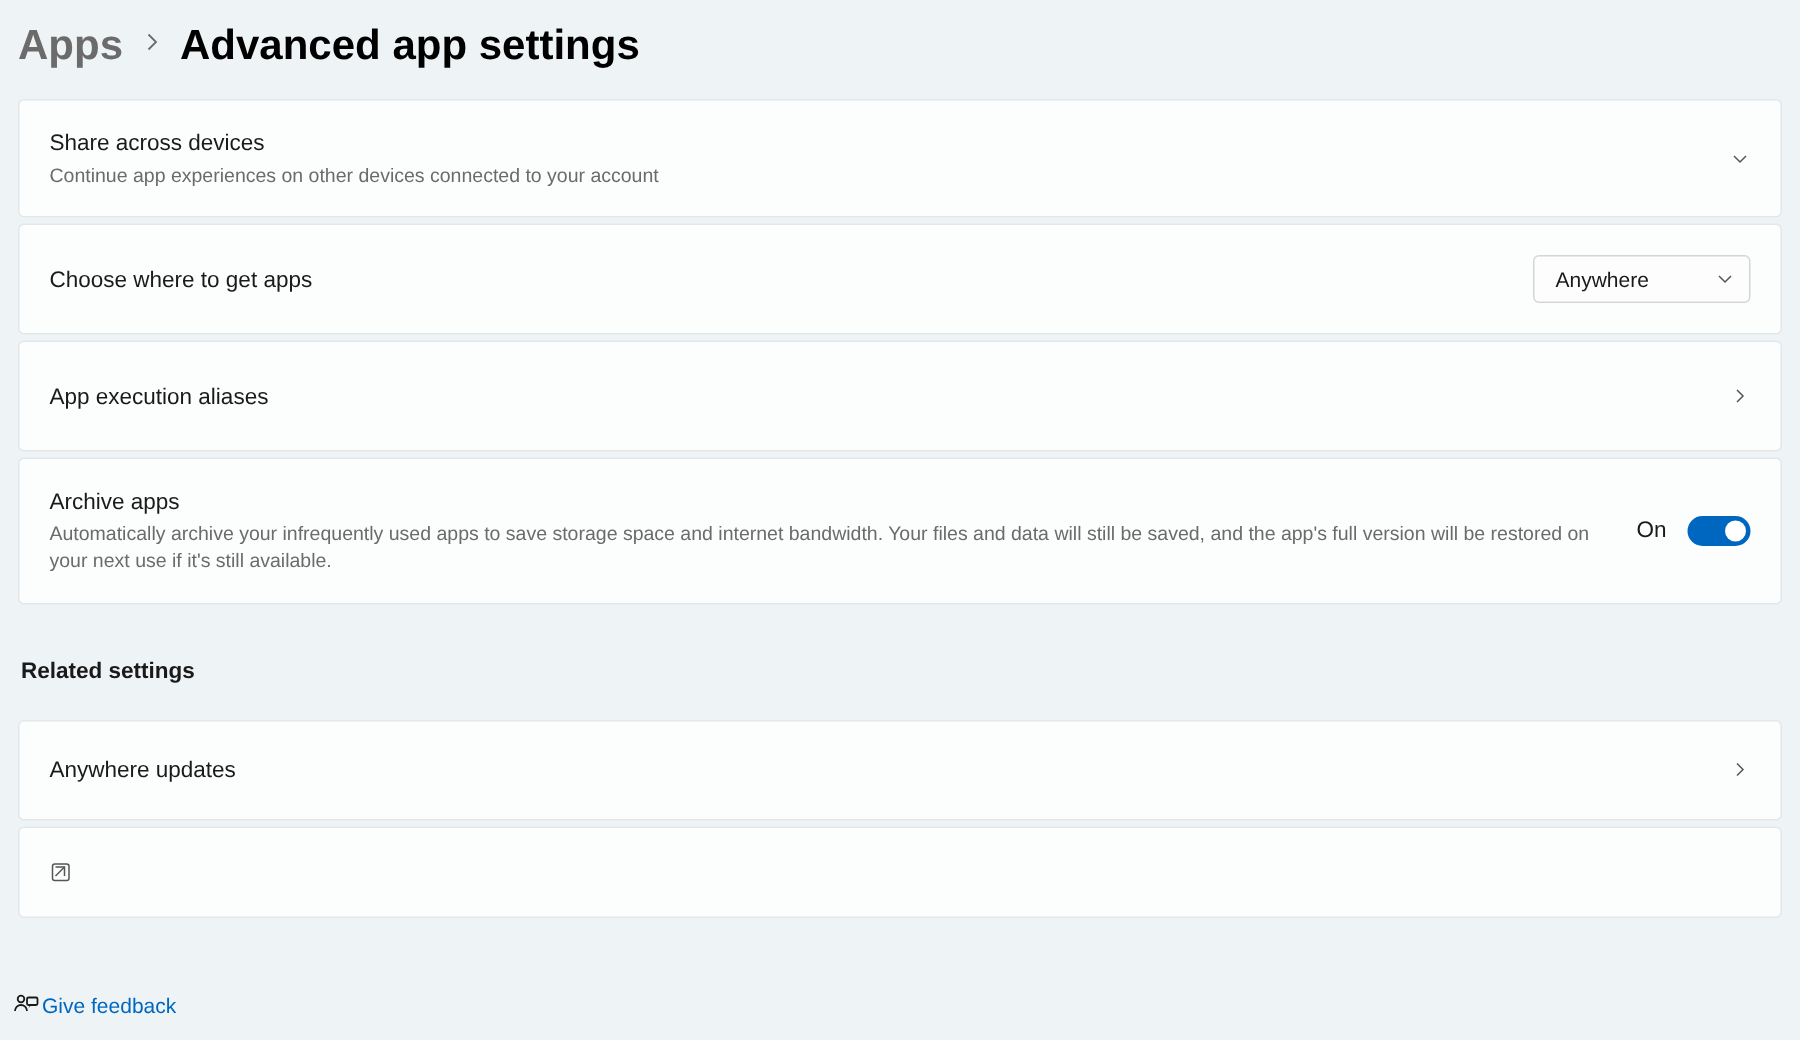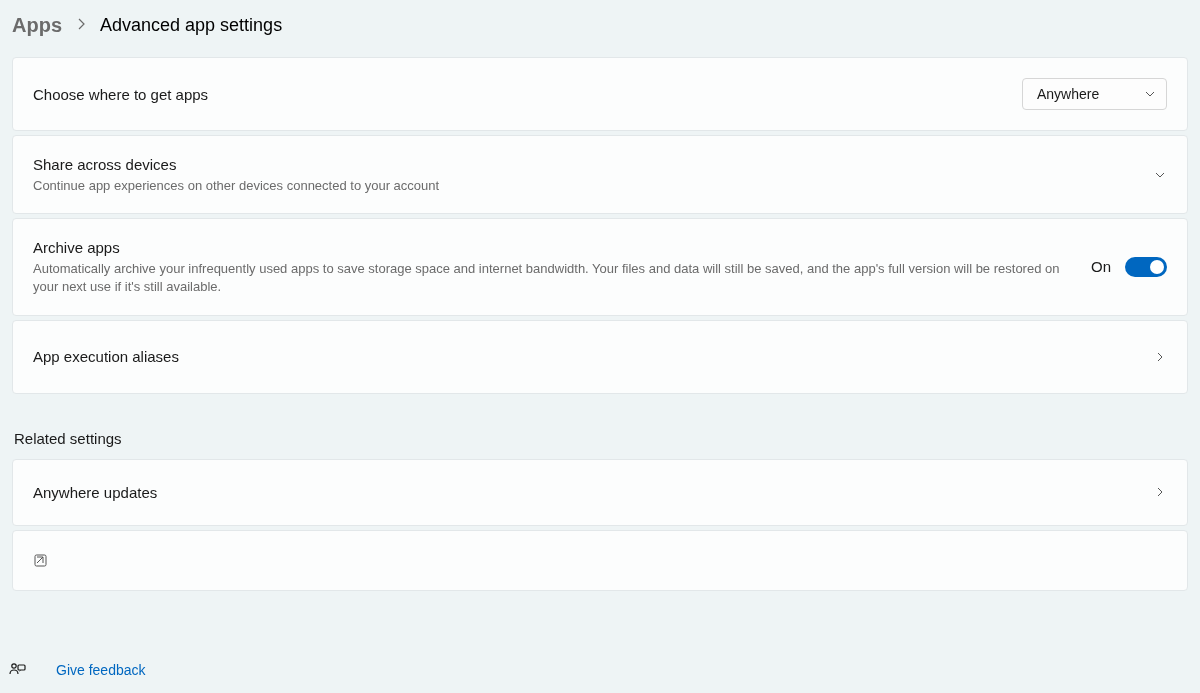--- a/index.html
+++ b/index.html
@@ -16,33 +16,33 @@
       overflow: hidden;
       padding: 0;
     }
     .breadcrumb {
       display: flex;
       align-items: center;
       padding: 14px 12px 14px 12px;
       gap: 14px;
     }
     .breadcrumb-parent {
-      font-size: 20px;
+      font-size: 28px;
       font-weight: 600;
       color: #6b6b6b;
       cursor: pointer;
     }
     .breadcrumb-separator {
       color: #6b6b6b;
       font-size: 16px;
       font-weight: 300;
     }
     .breadcrumb-current {
-      font-size: 18px;
-      font-weight: 400;
+      font-size: 28px;
+      font-weight: 700;
       color: #000;
     }
     .content {
       padding: 0 12px;
     }
     .card {
       background: #fcfdfd;
       border: 1px solid #e2e7e9;
       border-radius: 4px;
       margin-bottom: 4px;
@@ -107,40 +107,40 @@
       position: absolute;
       right: 3px;
       top: 3px;
       width: 14px;
       height: 14px;
       background: #fff;
       border-radius: 50%;
     }
     .section-heading {
       font-size: 15px;
-      font-weight: 400;
+      font-weight: 700;
       color: #1a1a1a;
       margin-top: 36px;
-      margin-bottom: 12px;
+      margin-bottom: 24px;
       padding: 0 2px;
     }
     .card-clickable {
       cursor: pointer;
     }
     .external-icon, .chevron-right-icon {
       color: #555;
       display: inline-flex;
     }
     .feedback-row {
       position: absolute;
       bottom: 14px;
       left: 8px;
       display: flex;
       align-items: center;
-      gap: 30px;
+      gap: 2px;
       font-size: 14px;
     }
     .feedback-icon {
       color: #1a1a1a;
       display: inline-flex;
     }
     .feedback-link {
       color: #0067c0;
       cursor: pointer;
     }
@@ -163,73 +163,73 @@
     <svg width="10" height="14" viewBox="0 0 10 14" fill="none">
         <path d="M3 2 L8 7 L3 12" stroke="#6b6b6b" stroke-width="1.2" fill="none"></path>
       </svg>
   </span>
   <span class="breadcrumb-current">Advanced app settings</span>
 </div>
 
 <div class="content">
   <div class="spacer-top"></div>
 
+  <div class="card card-clickable">
+    <div class="card-text">
+      <div class="card-title">Share across devices</div>
+      <div class="card-subtitle">Continue app experiences on other devices connected to your account</div>
+    </div>
+    <div class="card-controls">
+      <span class="chevron">
+        <svg width="14" height="14" viewBox="0 0 14 14">
+            <path d="M3 5 L7 9 L11 5" stroke="#555" stroke-width="1" fill="none"></path>
+          </svg>
+      </span>
+    </div>
+  </div>
+
   <div class="card card-tall">
     <div class="card-text">
       <div class="card-title">Choose where to get apps</div>
     </div>
     <div class="card-controls">
       <div class="dropdown">
         <span>Anywhere</span>
         <span class="chevron">
           <svg width="12" height="12" viewBox="0 0 12 12">
               <path d="M2 4 L6 8 L10 4" stroke="#555" stroke-width="1" fill="none"></path>
             </svg>
         </span>
       </div>
     </div>
   </div>
 
-  <div class="card card-clickable">
-    <div class="card-text">
-      <div class="card-title">Share across devices</div>
-      <div class="card-subtitle">Continue app experiences on other devices connected to your account</div>
-    </div>
-    <div class="card-controls">
-      <span class="chevron">
+  <div class="card card-clickable card-tall">
+    <div class="card-text">
+      <div class="card-title">App execution aliases</div>
+    </div>
+    <div class="card-controls">
+      <span class="chevron-right-icon">
         <svg width="14" height="14" viewBox="0 0 14 14">
-            <path d="M3 5 L7 9 L11 5" stroke="#555" stroke-width="1" fill="none"></path>
+            <path d="M5 3 L9 7 L5 11" stroke="#555" stroke-width="1" fill="none"></path>
           </svg>
       </span>
     </div>
   </div>
 
   <div class="card">
     <div class="card-text">
       <div class="card-title">Archive apps</div>
       <div class="card-subtitle">Automatically archive your infrequently used apps to save storage space and internet bandwidth. Your files and data will still be saved, and the app's full version will be restored on your next use if it's still available.</div>
     </div>
     <div class="card-controls">
       <span class="toggle-label">On</span>
       <div class="toggle">
         <div class="toggle-knob"></div>
       </div>
-    </div>
-  </div>
-
-  <div class="card card-clickable card-tall">
-    <div class="card-text">
-      <div class="card-title">App execution aliases</div>
-    </div>
-    <div class="card-controls">
-      <span class="chevron-right-icon">
-        <svg width="14" height="14" viewBox="0 0 14 14">
-            <path d="M5 3 L9 7 L5 11" stroke="#555" stroke-width="1" fill="none"></path>
-          </svg>
-      </span>
     </div>
   </div>
 
   <div class="section-heading">Related settings</div>
 
   <div class="card card-clickable card-large">
     <div class="card-text">
       <div class="card-title">Anywhere updates</div>
     </div>
     <div class="card-controls">

